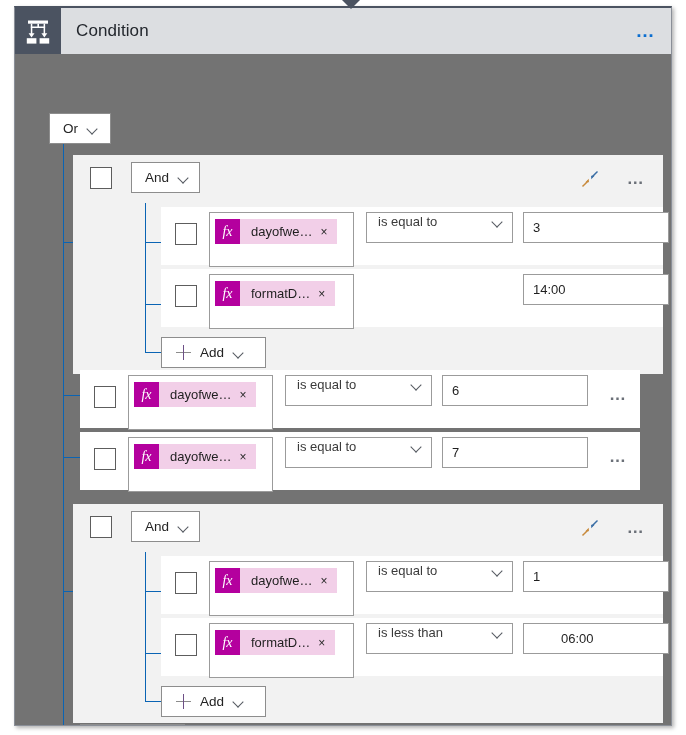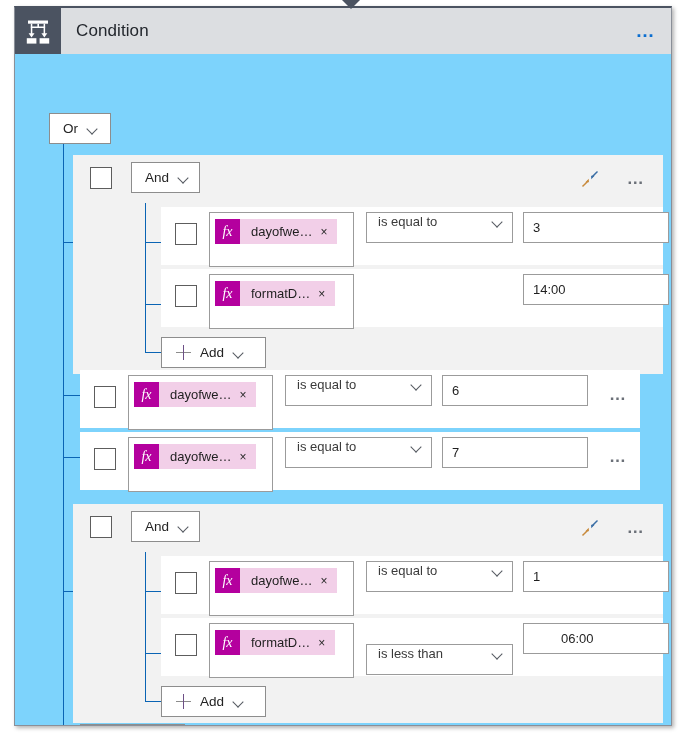--- a/index.html
+++ b/index.html
@@ -67,21 +67,21 @@
     font-size: 19px;
     letter-spacing: 2.5px;
     line-height: 8px;
     font-weight: 700;
   }
 
   
   .body {
     position: relative;
     height: calc(100% - 46px);
-    background: #7dd3fc;
+    background: #737373;
     overflow: hidden;
   }
 
   
   .bool-sel {
     border: 1px solid #8d8d8d;
     background: #ffffff;
     height: 31px;
     display: inline-flex;
     align-items: center;
@@ -437,21 +437,21 @@
 
         <div class="row" style="left:88px;top:114px;width:502px;height:58px;">
           <div class="cbx row-cbx"></div>
           <div class="tokbox" style="left:48px;top:5px;width:145px;height:55px;">
             <span class="pill">
               <span class="pill-fx">fx</span>
               <span class="pill-label">formatD…</span>
               <span class="pill-x">×</span>
             </span>
           </div>
-          <div class="opbox" style="left:205px;top:5px;width:147px;margin-top:21px;">
+          <div class="opbox" style="left:205px;top:5px;width:147px;">
             <span class="op-label">is less than</span>
             <span class="chev"></span>
           </div>
           <div class="valbox" style="left:362px;top:5px;width:146px;padding-left:37px;">06:00</div>
 
         </div>
 
         <div class="addbtn" style="left:88px;top:182px;width:105px;">
           <span class="plus"></span>
           <span>Add</span>

